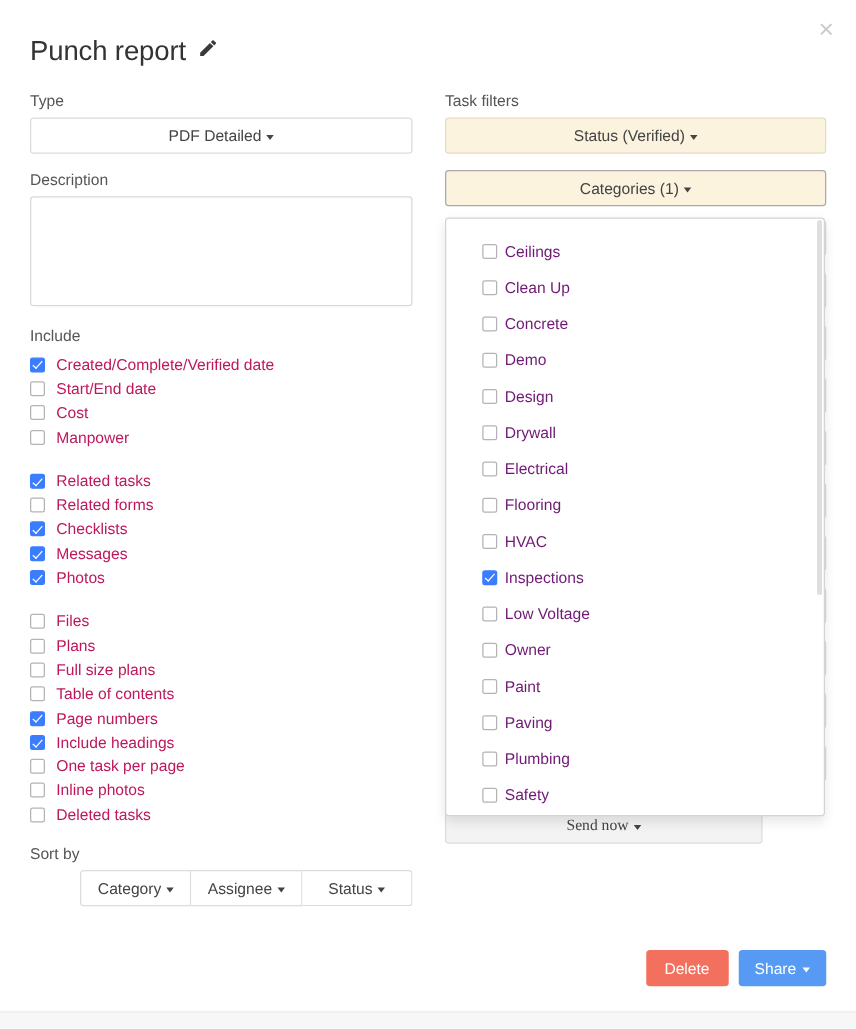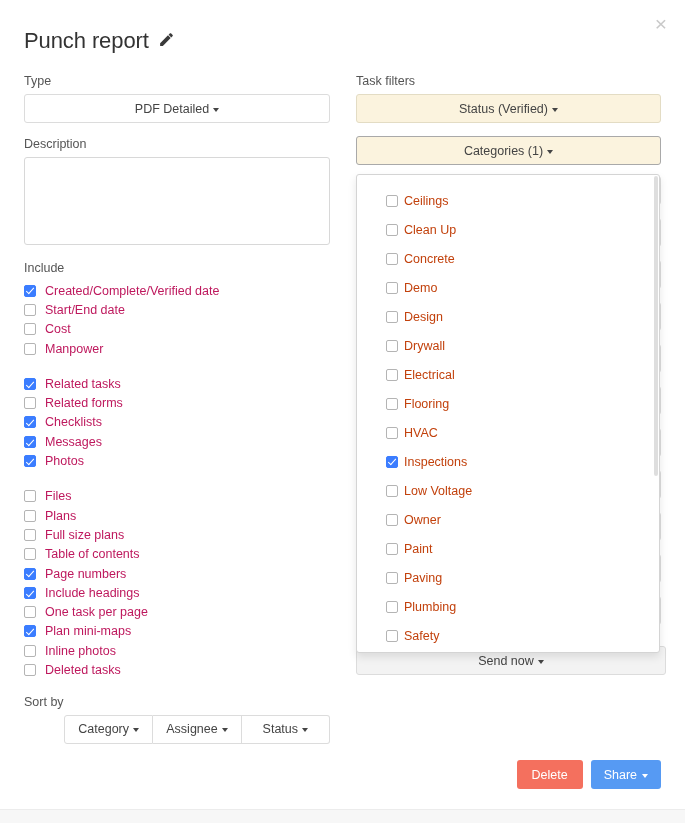--- a/index.html
+++ b/index.html
@@ -196,28 +196,28 @@
     height: 29px;
     border: 1px solid #dcdcdc;
     border-radius: 3px;
     background: #ffffff;
   }
 
   
   .send-now {
     position: absolute;
     left: 0; top: 572px;
-    width: 310px;
+    width: 254px;
     height: 29px;
     border: 1px solid #dcdcdc;
     border-radius: 3px;
     background: #f3f3f3;
     font-size: 12.5px;
     color: #444444;
-    font-family: Liberation Sans, sans-serif;
+    font-family: Liberation Serif, serif;
     cursor: pointer;
     display: flex;
     align-items: center;
     justify-content: center;
     gap: 4px;
   }
 
   
   .dropdown {
     position: absolute;
@@ -240,21 +240,21 @@
   }
   .dd-row {
     display: flex;
     align-items: center;
     height: 29px;
     padding-left: 29px;
     cursor: pointer;
   }
   .dd-row .cb-label {
     font-size: 12.5px;
-    color: #c2410c;
+    color: #701a75;
     margin-left: 6px;
     white-space: nowrap;
   }
   .dd-scrollbar {
     position: absolute;
     top: 1px; right: 1px;
     width: 4px;
     height: 477px;
     background: transparent;
     z-index: 25;
@@ -410,24 +410,20 @@
           <span class="cb checked"></span>
           <span class="cb-label">Page numbers</span>
         </div>
         <div class="cb-row">
           <span class="cb checked"></span>
           <span class="cb-label">Include headings</span>
         </div>
         <div class="cb-row">
           <span class="cb"></span>
           <span class="cb-label">One task per page</span>
-        </div>
-        <div class="cb-row">
-          <span class="cb checked"></span>
-          <span class="cb-label">Plan mini-maps</span>
         </div>
         <div class="cb-row">
           <span class="cb"></span>
           <span class="cb-label">Inline photos</span>
         </div>
         <div class="cb-row">
           <span class="cb"></span>
           <span class="cb-label">Deleted tasks</span>
         </div>
       </div>

